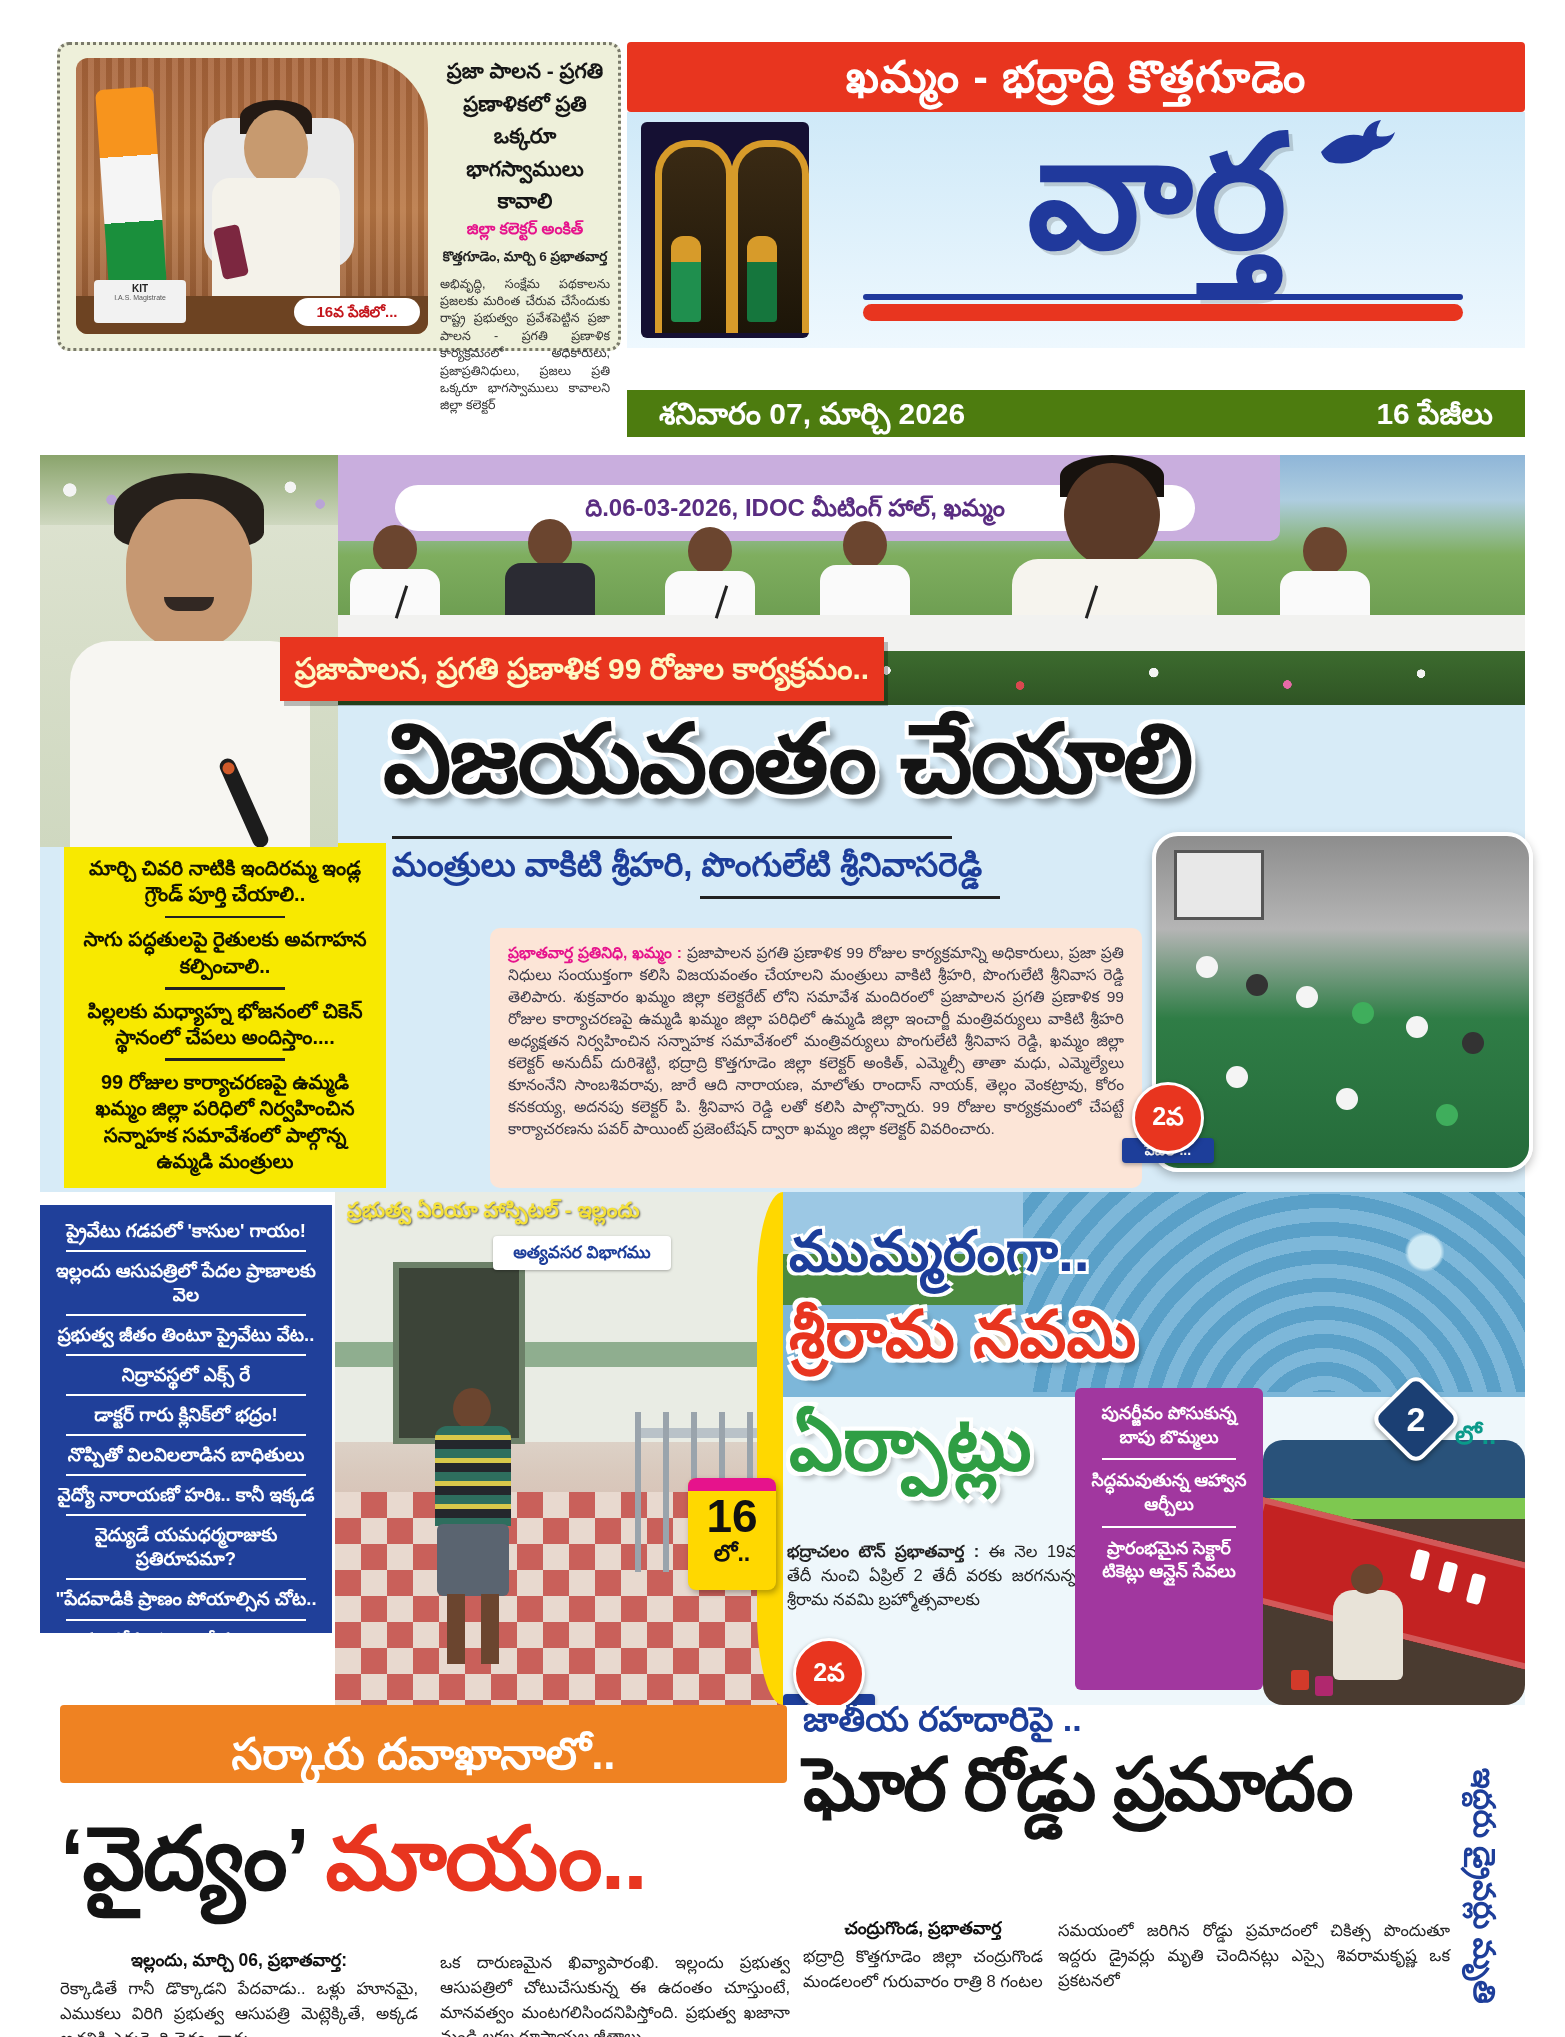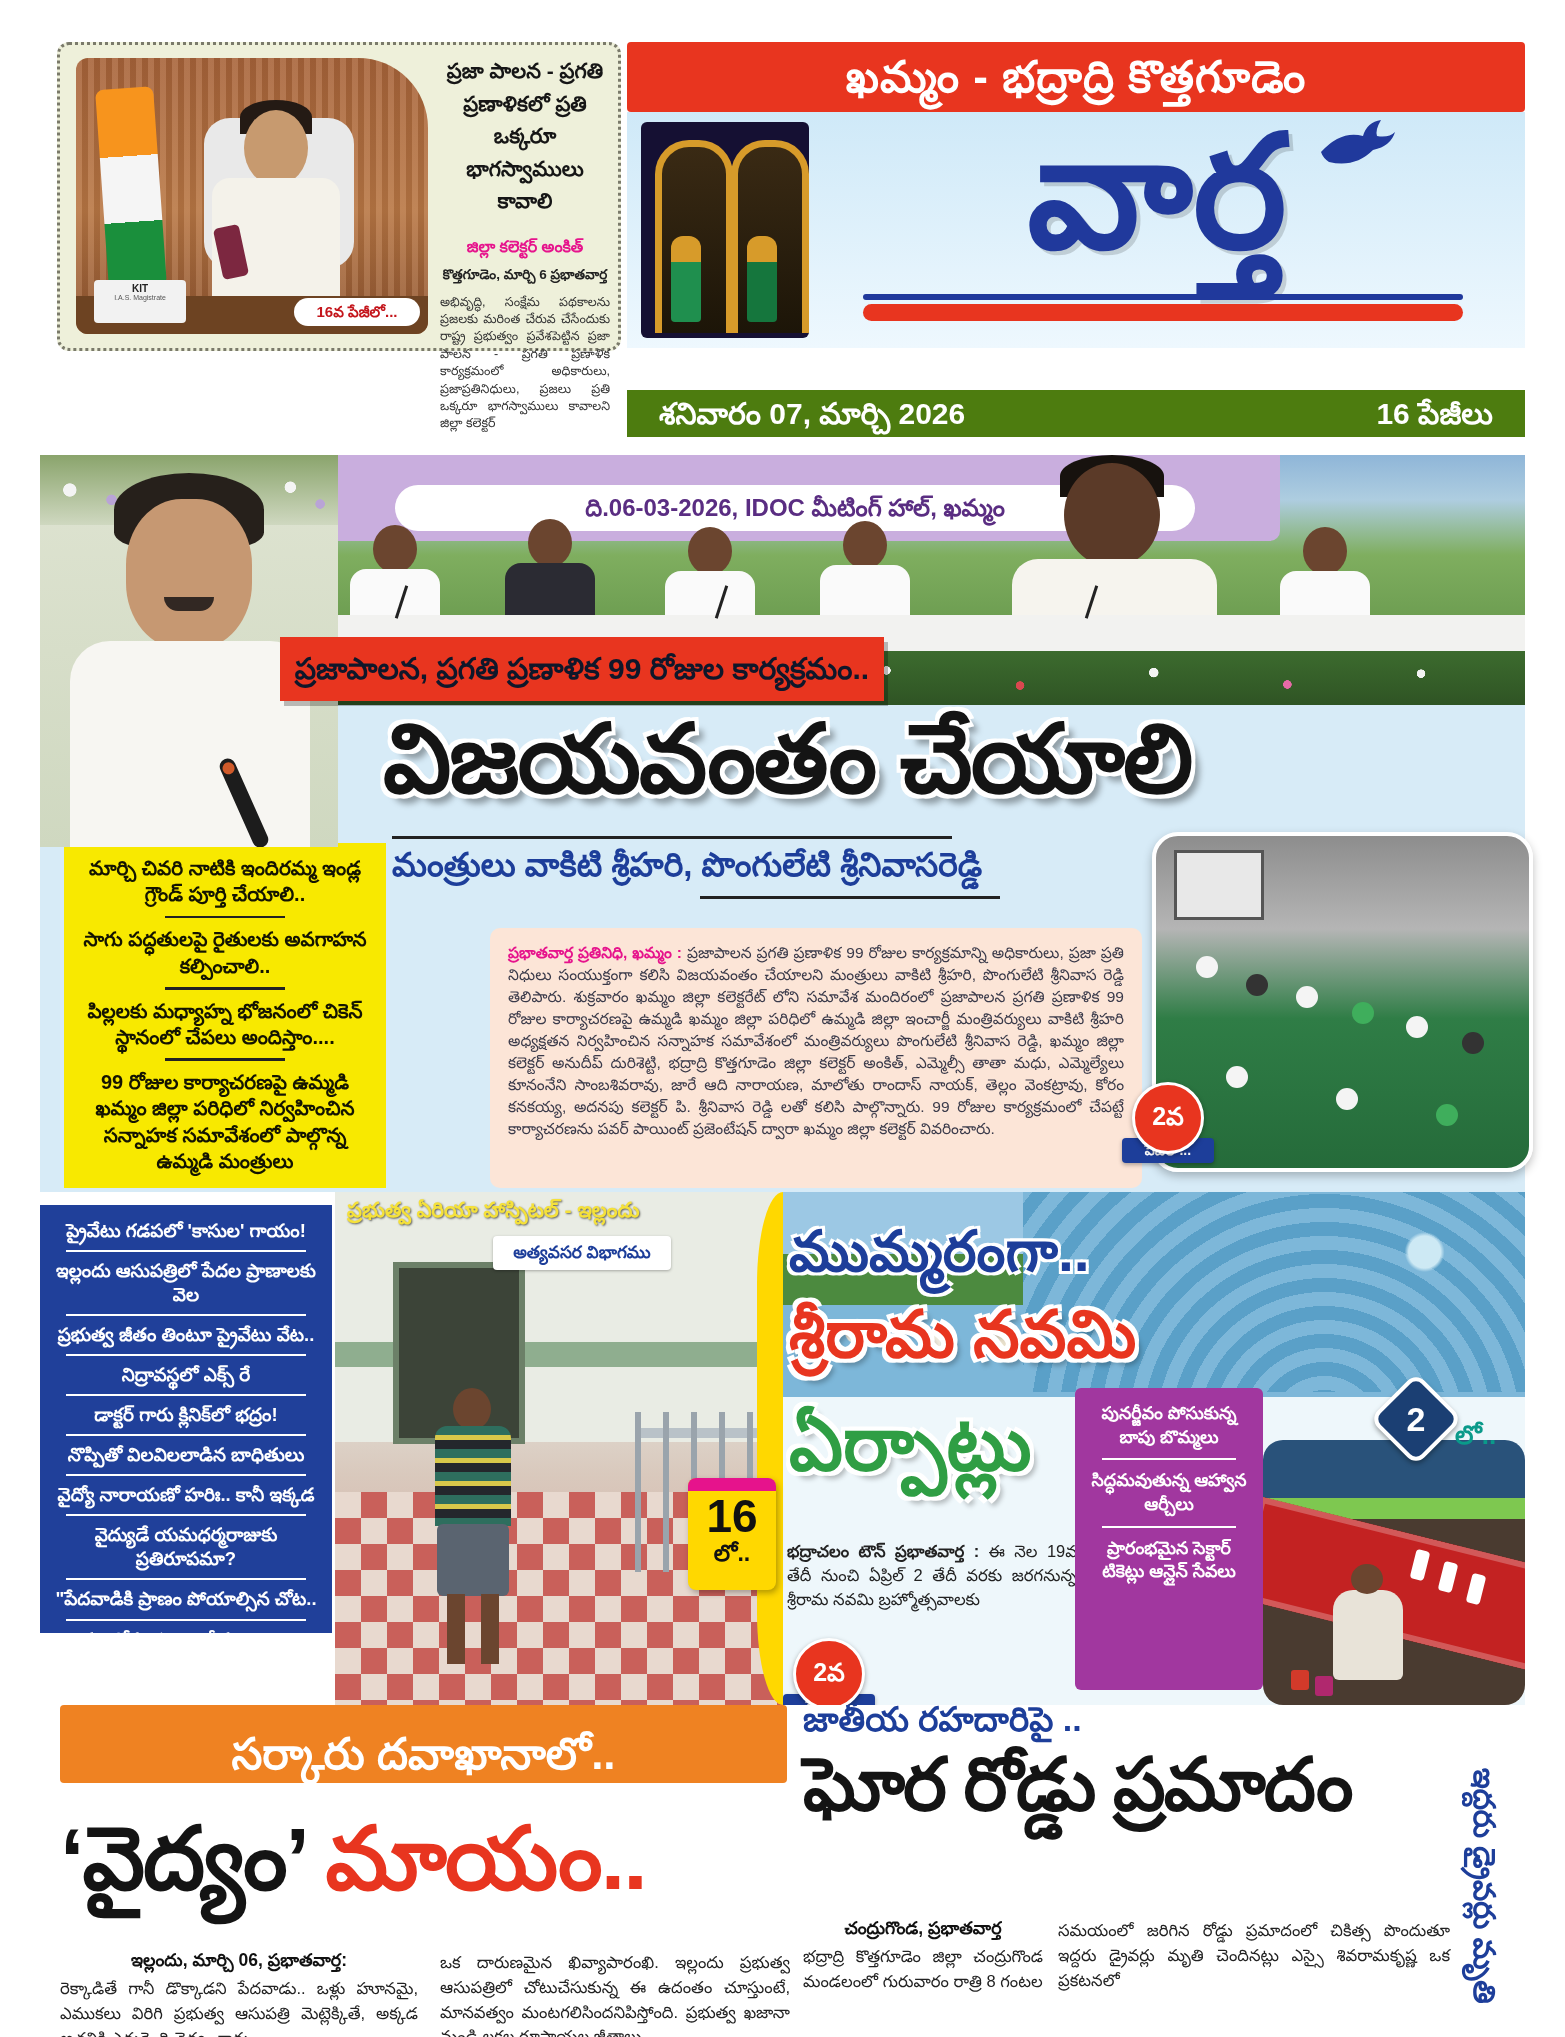--- a/index.html
+++ b/index.html
@@ -21,21 +21,21 @@
   .tl-shirt{position:absolute;left:136px;top:120px;width:128px;height:120px;background:#f4f2ea;border-radius:18px 18px 0 0;}
   .tl-phone{position:absolute;left:142px;top:168px;width:26px;height:52px;background:#7c2740;border-radius:5px;transform:rotate(-12deg);}
   .tl-desk{position:absolute;left:0;top:238px;width:100%;height:38px;background:#6d4322;}
   .tl-plate{position:absolute;left:18px;top:222px;width:92px;height:40px;background:#f2f2f2;border-radius:4px;
             color:#222;font-size:10px;font-weight:bold;text-align:center;line-height:1.1;padding-top:3px;}
   .tl-plate small{display:block;font-size:7px;font-weight:normal;color:#555;}
   .tl-pill{position:absolute;left:218px;top:240px;width:126px;height:28px;background:#ffffff;border-radius:14px;
            color:#c4161c;font-size:15px;font-weight:bold;text-align:center;line-height:28px;}
   .tl-text{left:380px;top:10px;width:170px;height:284px;text-align:center;}
   .tl-headline{font-size:21px;font-weight:800;color:#161616;line-height:1.55;}
-  .tl-byline{margin-top:20px;font-size:16px;font-weight:800;color:#e6138c;}
+  .tl-byline{margin-top:2px;font-size:16px;font-weight:800;color:#e6138c;}
   .tl-dateline{margin-top:7px;font-size:13.5px;font-weight:800;color:#222;}
   .tl-body{margin-top:8px;font-size:12.6px;color:#333;line-height:1.38;text-align:justify;}
 
   
   .mast{left:627px;top:42px;width:898px;height:306px;}
   .mast-region{position:absolute;left:0;top:0;width:898px;height:70px;background:#e8351f;border-radius:4px;
                color:#fff;font-size:44px;font-weight:900;text-align:center;line-height:70px;letter-spacing:1px;}
   .mast-sky{position:absolute;left:0;top:70px;width:898px;height:236px;
             background:linear-gradient(180deg,#cfe9f8 0%,#eef8fe 100%);}
   .deity{position:absolute;left:14px;top:10px;width:168px;height:216px;background:#151033;border-radius:6px;overflow:hidden;}
@@ -99,21 +99,21 @@
   .min-hair{position:absolute;left:74px;top:18px;width:150px;height:74px;background:#26201b;border-radius:50% 50% 20% 20%;}
   .min-face{position:absolute;left:86px;top:44px;width:126px;height:150px;background:#c6987245;border-radius:44%;background:#c69872;}
   .min-mou{position:absolute;left:124px;top:142px;width:50px;height:14px;background:#322823;border-radius:0 0 20px 20px;}
   .min-shirt{position:absolute;left:30px;top:186px;width:240px;height:206px;background:#f7f6f2;border-radius:40px 40px 0 0;}
   .min-mic{position:absolute;left:196px;top:300px;width:16px;height:96px;background:#1c1c1c;border-radius:8px;transform:rotate(-24deg);}
   .min-mic::after{content:"";position:absolute;left:2px;top:4px;width:12px;height:12px;border-radius:50%;background:#cf5a2a;}
 
   
   .blue-section{left:40px;top:705px;width:1485px;height:487px;background:#d7ebf7;}
   .kicker{left:280px;top:637px;width:604px;height:64px;background:#e8351f;z-index:8;
-          color:#0f172a;font-size:30px;font-weight:900;text-align:center;line-height:64px;
+          color:#fef9c3;font-size:30px;font-weight:900;text-align:center;line-height:64px;
           box-shadow:4px 5px 0 rgba(0,0,0,.25);}
   .main-headline{left:383px;top:704px;width:790px;z-index:8;font-size:96px;font-weight:900;color:#141414;
      letter-spacing:-2px;white-space:nowrap;
      text-shadow:-4px -4px 0 #fff,4px -4px 0 #fff,-4px 4px 0 #fff,4px 4px 0 #fff,8px 9px 6px rgba(0,0,0,.35);}
   .sub-rule1{left:392px;top:836px;width:560px;height:3px;background:#222;z-index:8;}
   .subhead{left:392px;top:846px;width:760px;font-size:33px;font-weight:900;color:#1d3e9a;z-index:8;white-space:nowrap;}
   .sub-rule2{left:700px;top:896px;width:300px;height:3px;background:#222;z-index:8;}
 
   .ybox{left:64px;top:843px;width:322px;height:345px;background:#f8e900;z-index:6;padding:12px 10px;box-sizing:border-box;}
   .ybox .item{font-size:20px;font-weight:800;color:#141400;text-align:center;line-height:1.32;}

